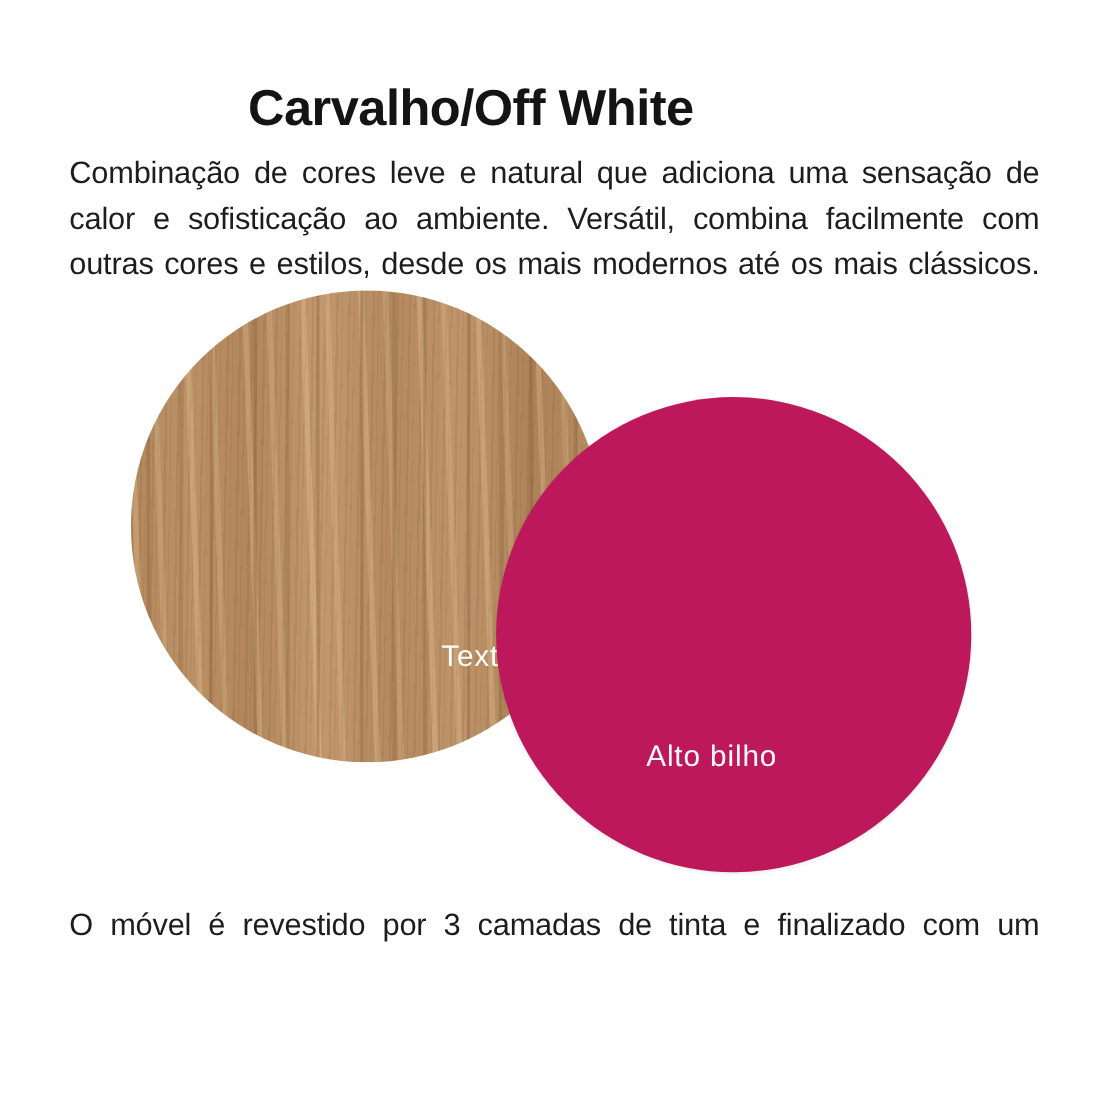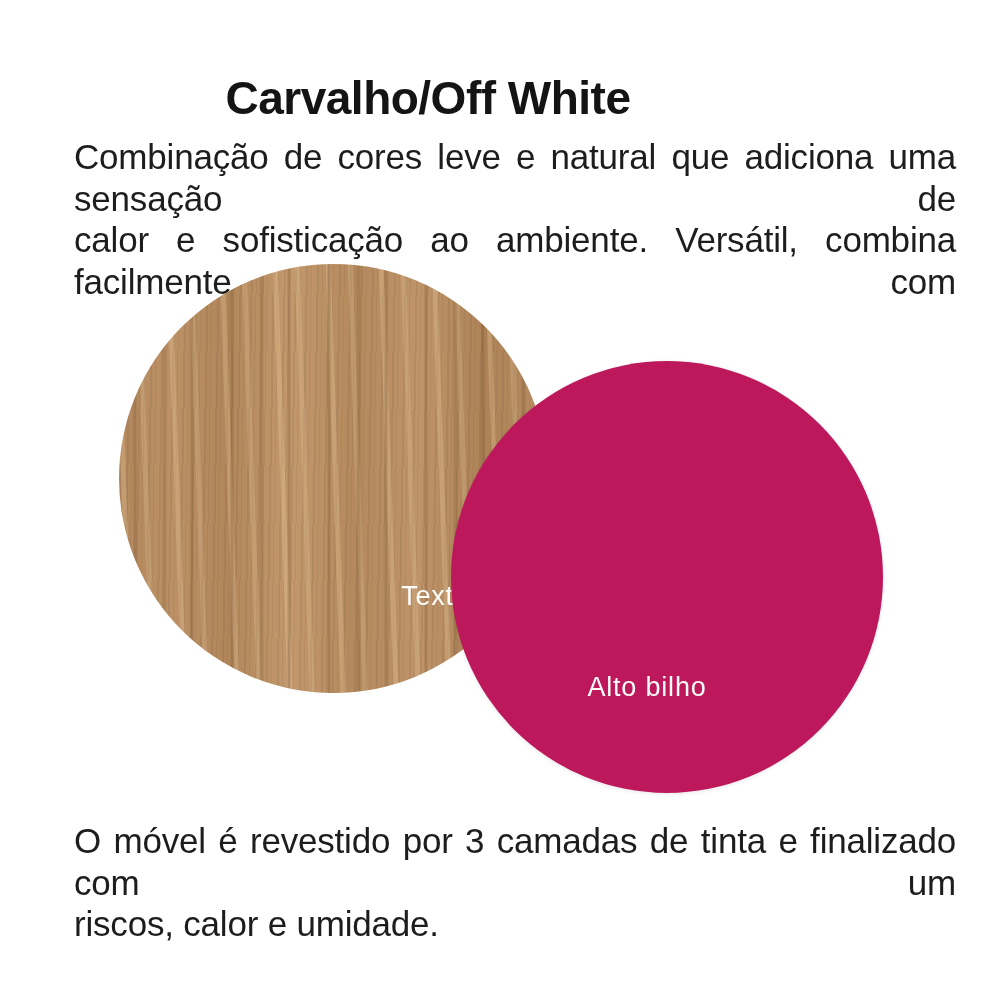--- a/index.html
+++ b/index.html
@@ -23,23 +23,23 @@
     margin: 0;
     text-align: center;
     font-size: 46px;
     line-height: 52px;
     font-weight: 800;
     letter-spacing: -0.5px;
     color: #141414;
   }
   .para {
     position: absolute;
-    left: 74px;
+    left: 63px;
     width: 882px;
-    font-size: 35px;
+    font-size: 28px;
     line-height: 41.5px;
     letter-spacing: -0.2px;
     color: #1d1d1d;
   }
   .para-intro { top: 136px; }
   .para-footer { top: 820px; }
   .jline {
     text-align: justify;
     text-align-last: justify;
   }
@@ -111,28 +111,28 @@
 </head>
 <body>
 
 <div class="page" style="background-color: rgb(255, 255, 255);">
 
   <h1 class="page-title" style="color: rgb(20, 20, 20);">Carvalho/Off White</h1>
 
   <div class="para para-intro" style="color: rgb(29, 29, 29);">
     <div class="jline">Combinação de cores leve e natural que adiciona uma sensação de</div>
     <div class="jline">calor e sofisticação ao ambiente. Versátil, combina facilmente com</div>
+    <div class="jline">outras cores e estilos, desde os mais modernos até os mais clássicos.</div>
   </div>
 
   <div class="swatch-circle circle-wood" style="background-color: rgb(183, 140, 97);">
     <p class="swatch-label label-wood" style="color: rgb(253, 253, 252); text-align: right;">Texturizada</p>
   </div>
 
   <div class="swatch-circle circle-offwhite" style="background-color: #be185d;">
     <p class="swatch-label label-offwhite" style="color: rgb(251, 250, 247);">Alto bilho</p>
   </div>
 
   <div class="para para-footer" style="color: rgb(29, 29, 29);">
     <div class="jline">O móvel é revestido por 3 camadas de tinta e finalizado com um</div>
-    <div class="jline jline-last">riscos, calor e umidade.</div>
   </div>
 
 </div>
 
 </body></html>

